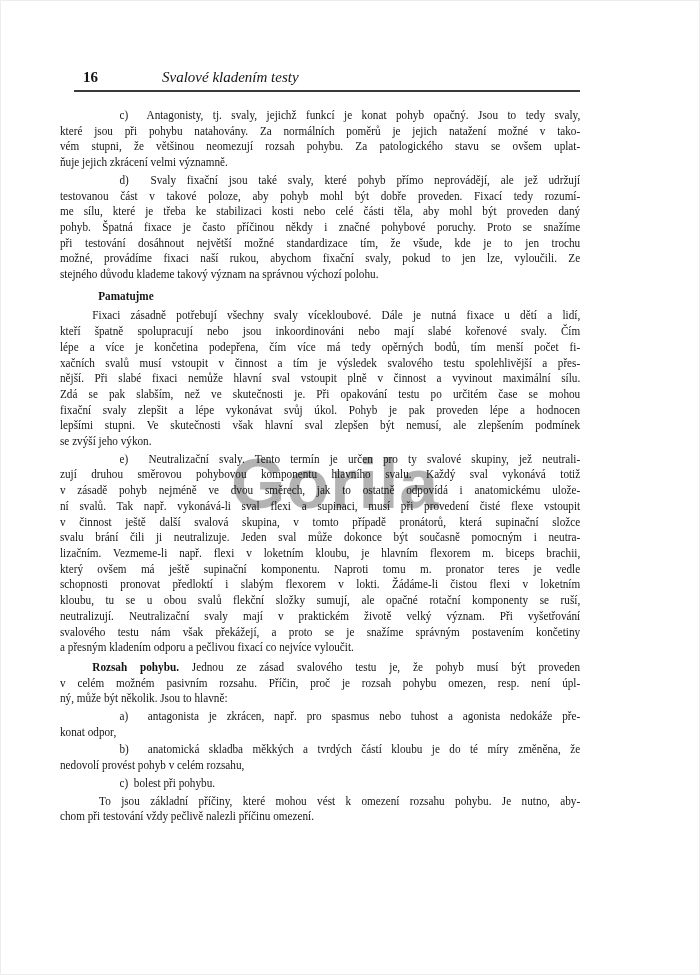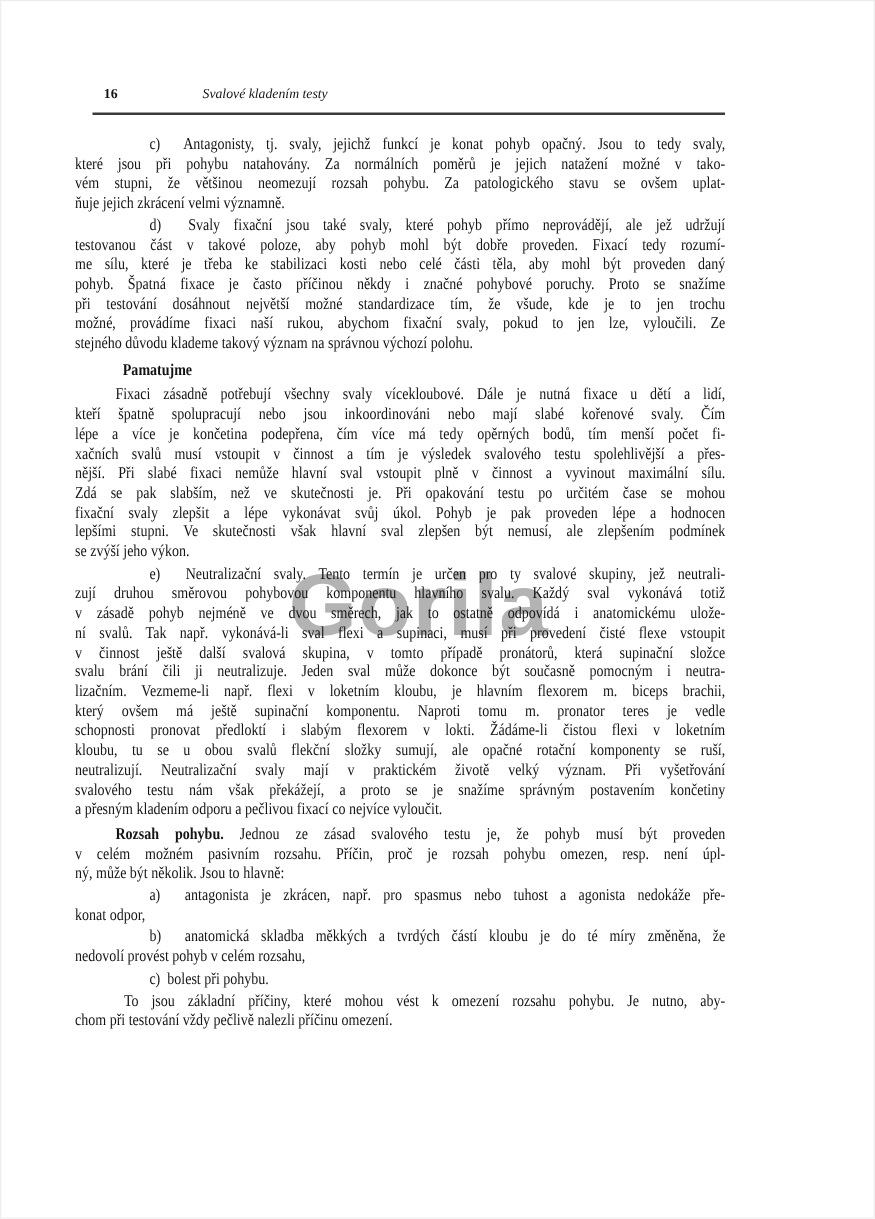--- a/index.html
+++ b/index.html
@@ -2,21 +2,21 @@
 <html><head>
 <meta charset="utf-8">
 <style>
   html,body { margin:0; padding:0; background:#ffffff; }
   .page {
     position:relative; width:700px; height:975px; background:#ffffff;
     overflow:hidden; font-family:"Liberation Serif", serif; color:#141414;
     box-shadow: inset 0 0 0 1px #ededed;
   }
   
-  .header { position:absolute; top:69px; left:60px; width:520px; height:20px; font-size:11px; }
+  .header { position:absolute; top:69px; left:60px; width:520px; height:20px; font-size:15px; }
   .pageno { position:absolute; left:23px; top:0; font-weight:bold; }
   .runtitle { position:absolute; left:102px; top:0; font-style:italic; }
   .rule { position:absolute; top:90px; left:74px; width:506px; height:2px; background:#3a3a3a; }
   
   .watermark {
     position:absolute; left:231px; top:449px; z-index:1;
     font-family:"Liberation Sans", sans-serif; font-weight:bold;
     font-size:70px; line-height:1; color:#767676; opacity:0.55;
     letter-spacing:1px; filter:blur(0.6px); user-select:none;
   }

